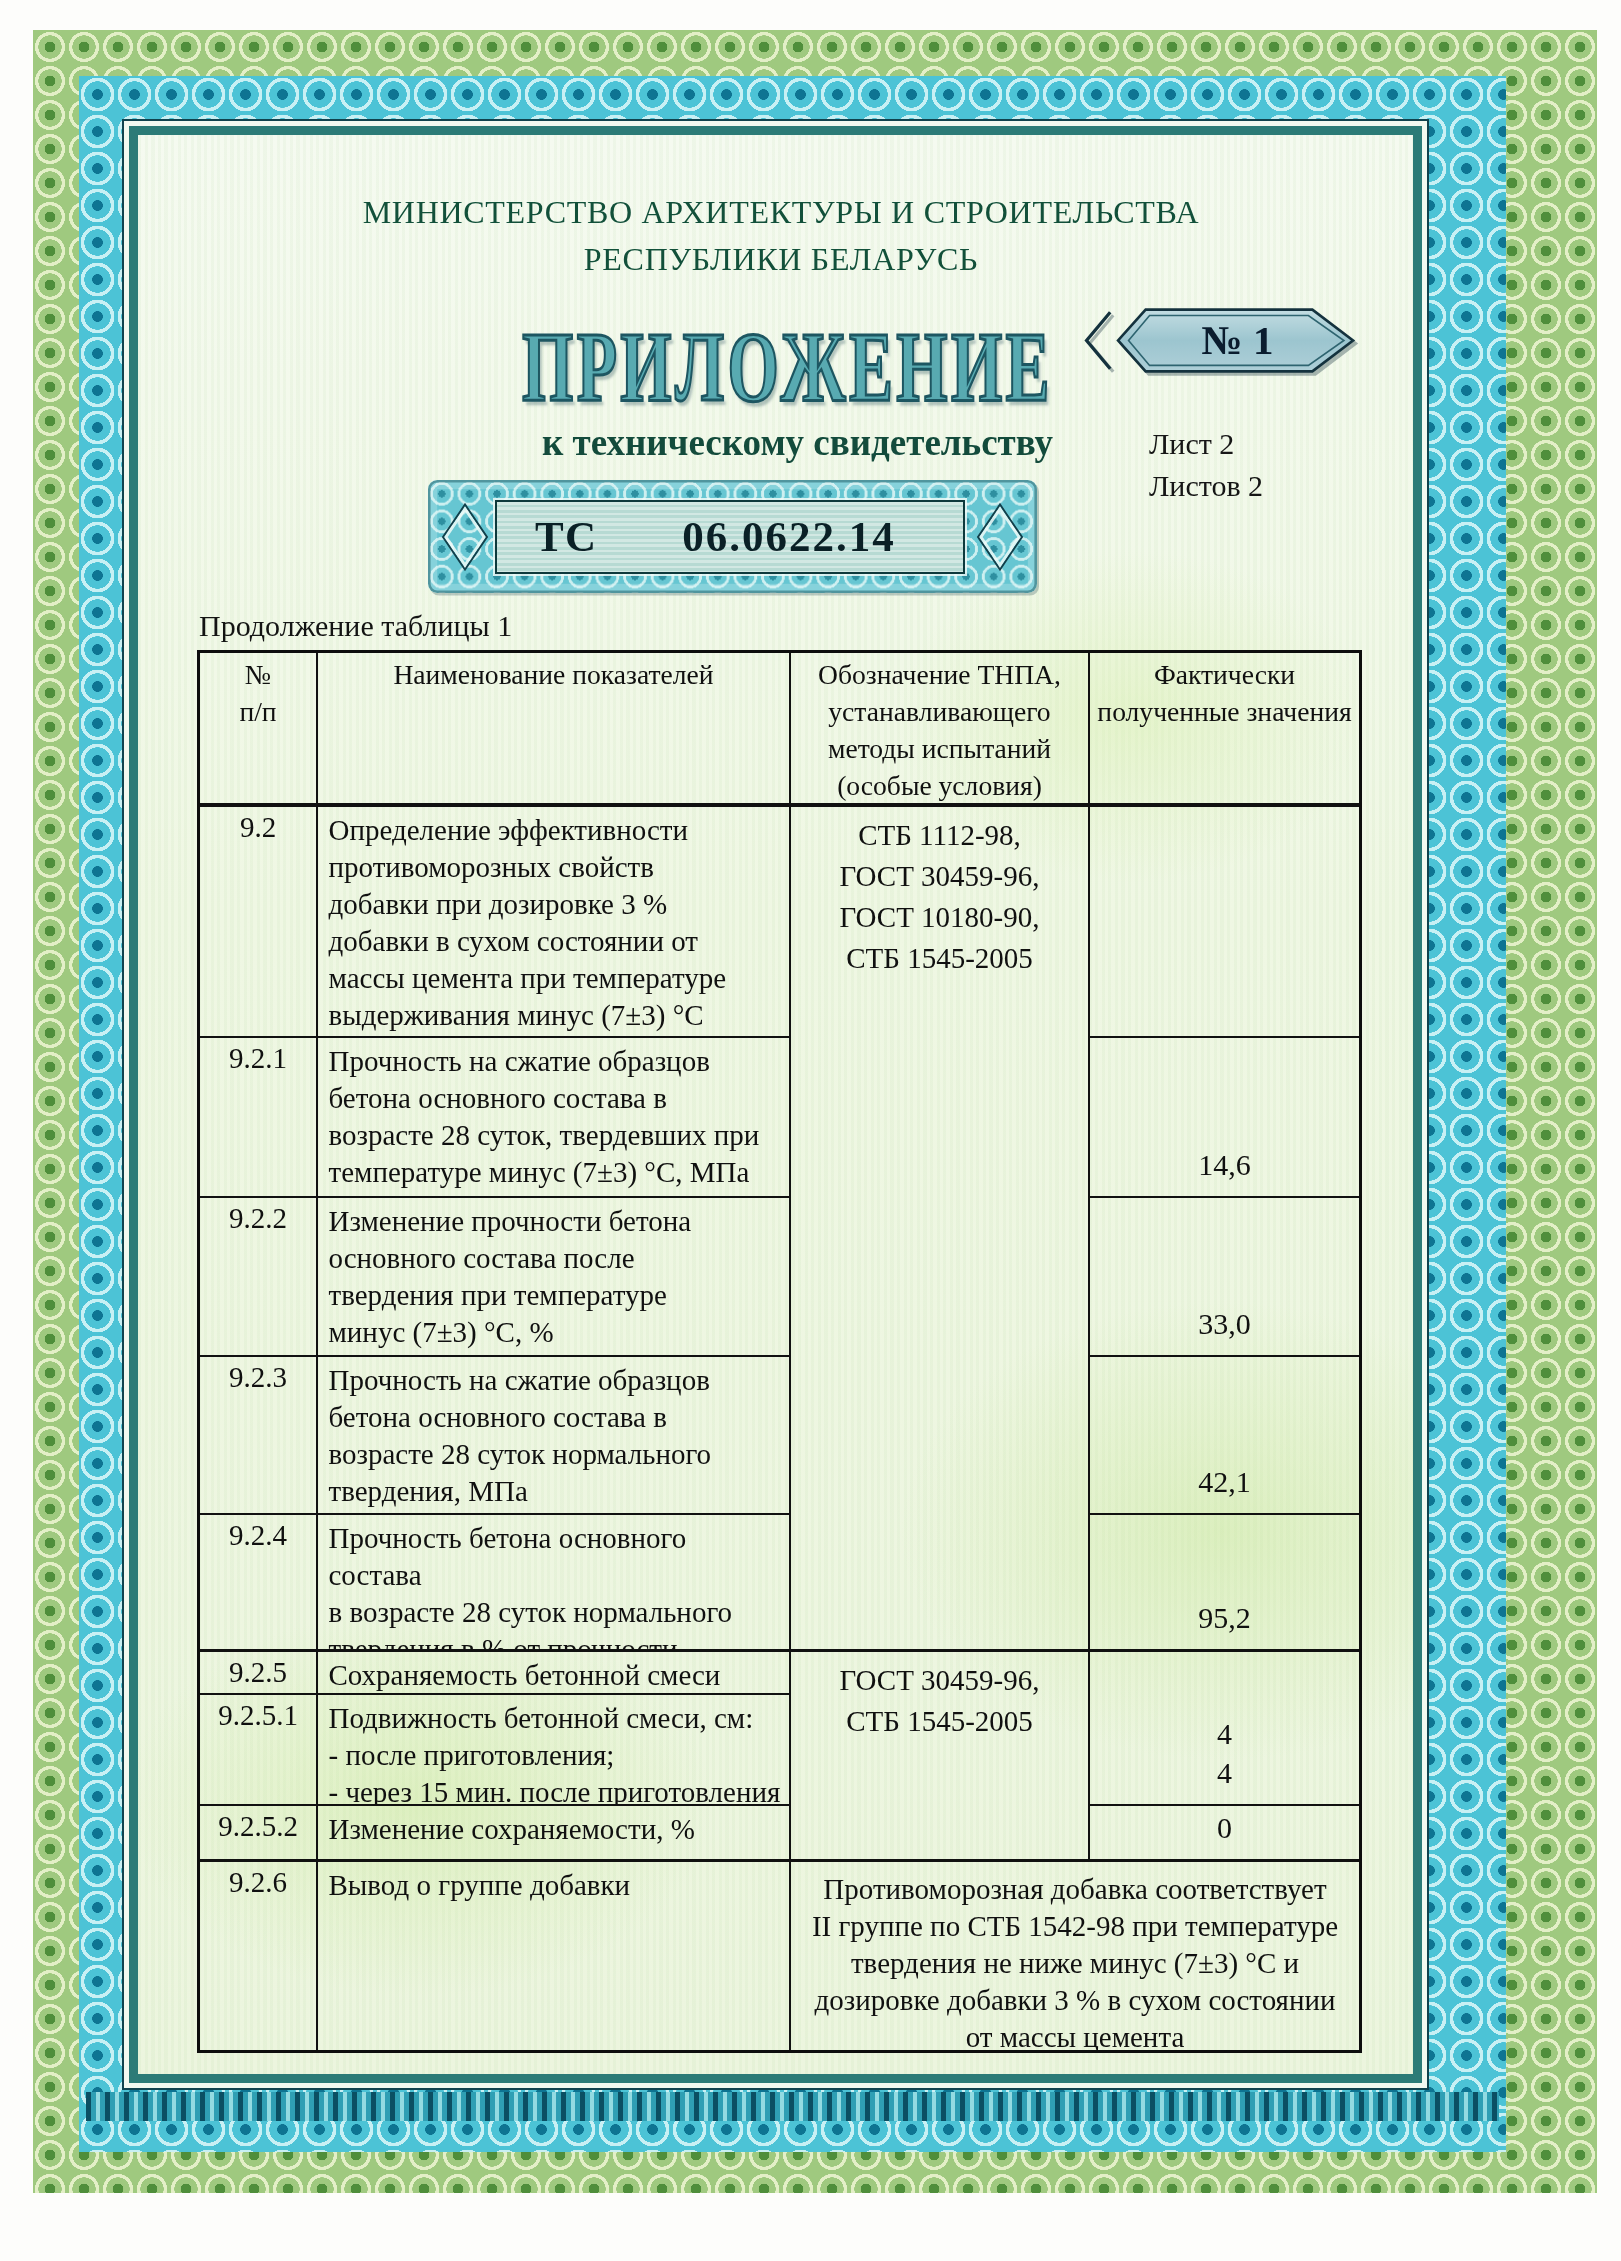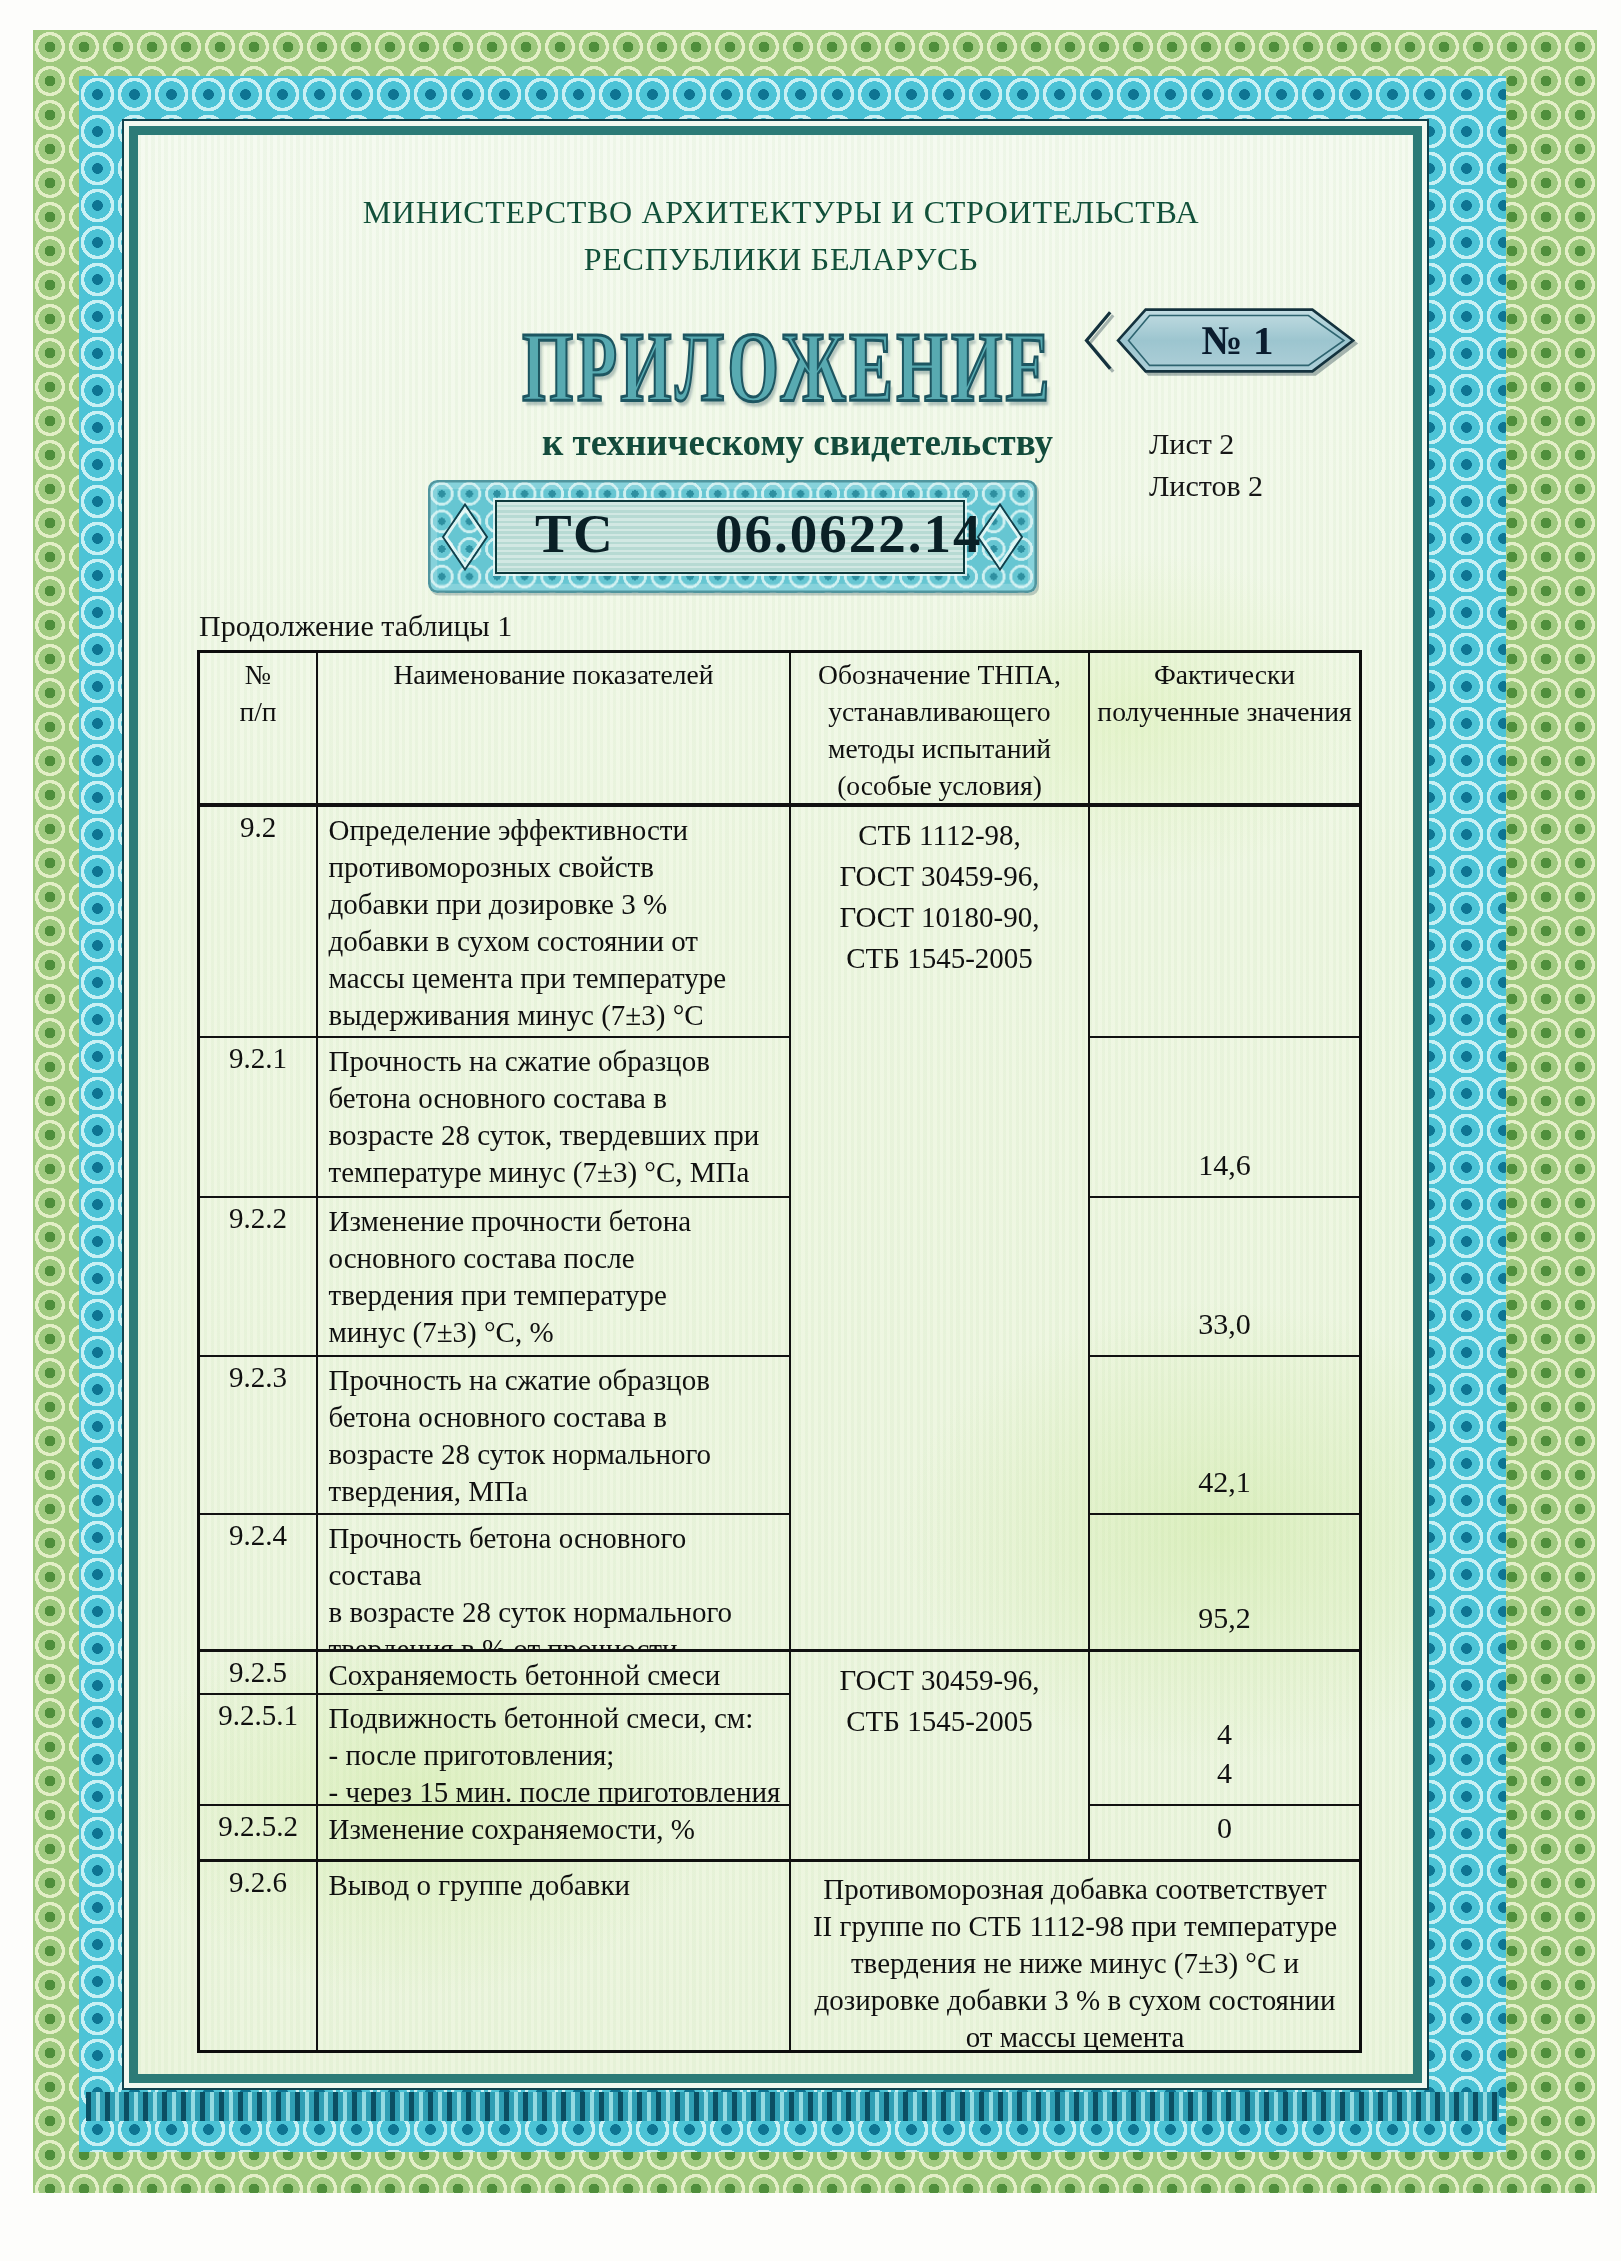--- a/index.html
+++ b/index.html
@@ -49,21 +49,21 @@
     text-align:center;font-weight:bold;font-size:41px;color:#0a1c2e;}
 
   .tc-banner{position:absolute;left:428px;top:480px;width:609px;height:113px;border-radius:9.2px;
     background-color:#57b9c6;
     background-image:radial-gradient(circle, #2e8fa0 18%, #66c6d2 19% 46%, #cdeff0 47% 60%, #66c6d2 61%);
     background-size:27.6px 27.6px;
     box-shadow:inset 0 0 0 2.6px rgba(16,75,85,.45), inset 0 0 0 9.2px rgba(230,248,248,.25), 2px 2.6px 0 rgba(20,60,70,.25);}
   .tc-plate{position:absolute;left:67px;top:19.7px;width:470px;height:74px;box-sizing:border-box;
     background:repeating-linear-gradient(180deg,#d2e8e3 0 2.6px,#b7dad3 2.6px 5.3px);
     border:2.6px solid #0d393c;box-shadow:0 0 0 2px rgba(238,250,248,.85);
-    display:flex;align-items:flex-start;font-weight:bold;font-size:55px;color:#0a2026;gap:16px;}
+    display:flex;align-items:center;font-weight:bold;font-size:43px;color:#0a2026;}
   .tc-prefix{margin-left:38px;letter-spacing:1.3px;}
   .tc-number{margin-left:85px;letter-spacing:2px;}
   .tc-diamond{position:absolute;top:50%;width:38px;height:38px;border:2.6px solid #123f4a;
     box-shadow:inset 0 0 0 3.3px rgba(238,250,248,.85);
     transform:translateY(-50%) scale(0.78,1.15) rotate(45deg);}
   .tc-diamond.left{left:15.8px;}
   .tc-diamond.right{right:15.8px;}
 
   .caption{position:absolute;left:199px;top:609px;font-size:30px;color:#131313;}
 
@@ -202,20 +202,20 @@
 - после приготовления;
 - через 15 мин. после приготовления</div>
 
       <div class="c num sep" style="grid-area:9/1">9.2.5.2</div>
       <div class="c nm sep" style="grid-area:9/2">Изменение сохраняемости, %</div>
       <div class="c val ec sep" style="grid-area:9/4">0</div>
 
       <div class="c num end" style="grid-area:10/1">9.2.6</div>
       <div class="c nm end" style="grid-area:10/2">Вывод о группе добавки</div>
       <div class="c concl ec end" style="grid-area:10/3/11/5">Противоморозная добавка соответствует
-II группе по СТБ 1112-98 при температуре
+II группе по СТБ 1542-98 при температуре
 твердения не ниже минус (7±3) °С и
 дозировке добавки 3 % в сухом состоянии
 от массы цемента</div>
     </div>
   </div>
 </div>
 
 
 </body></html>

